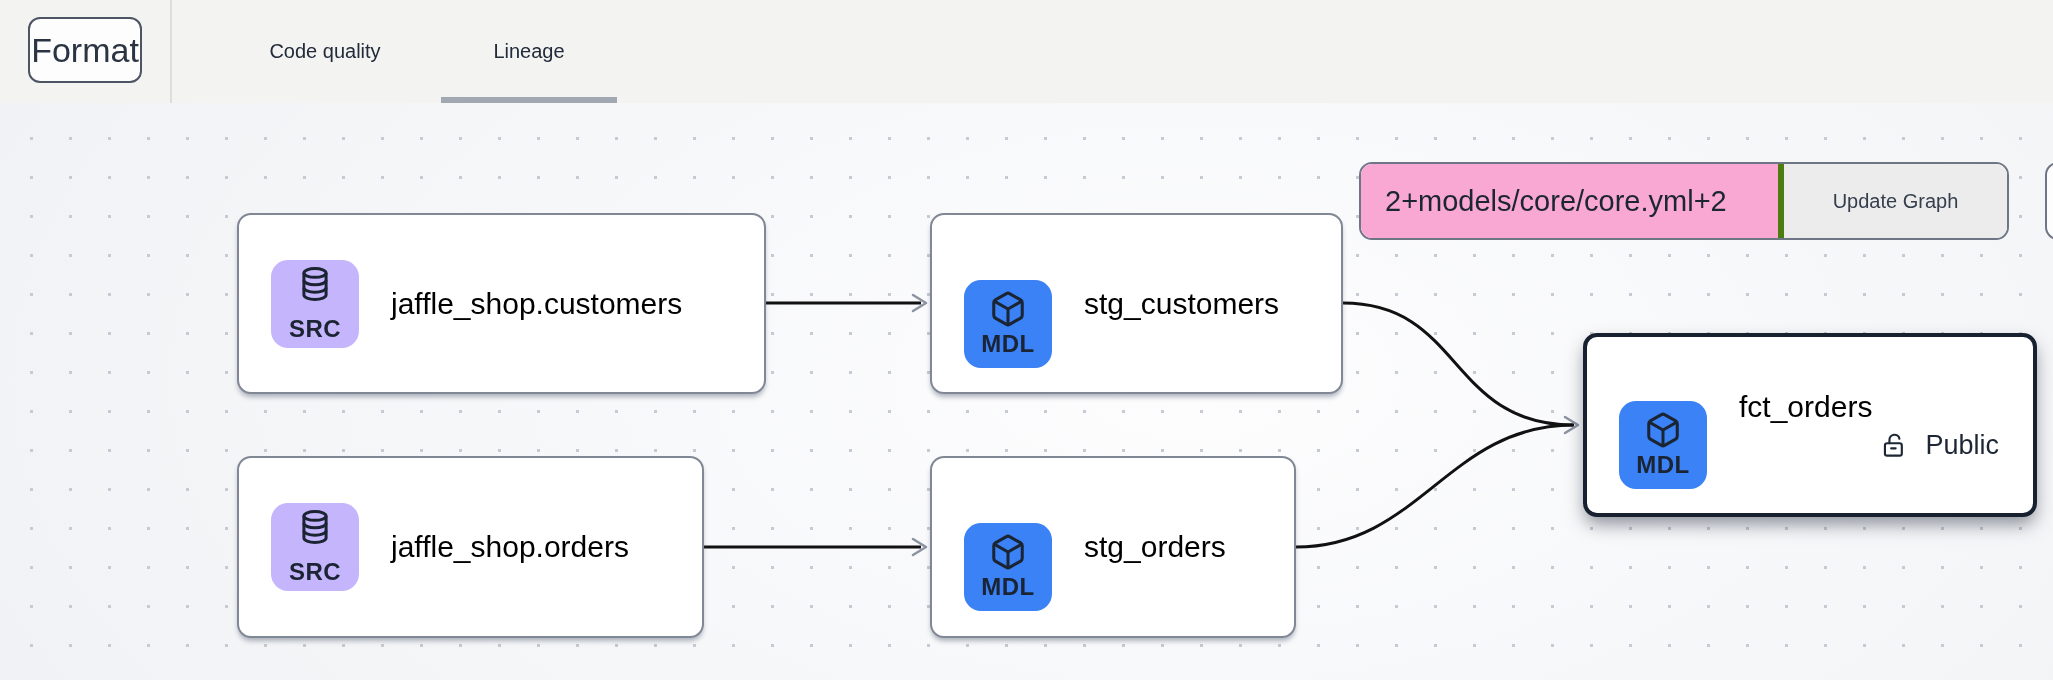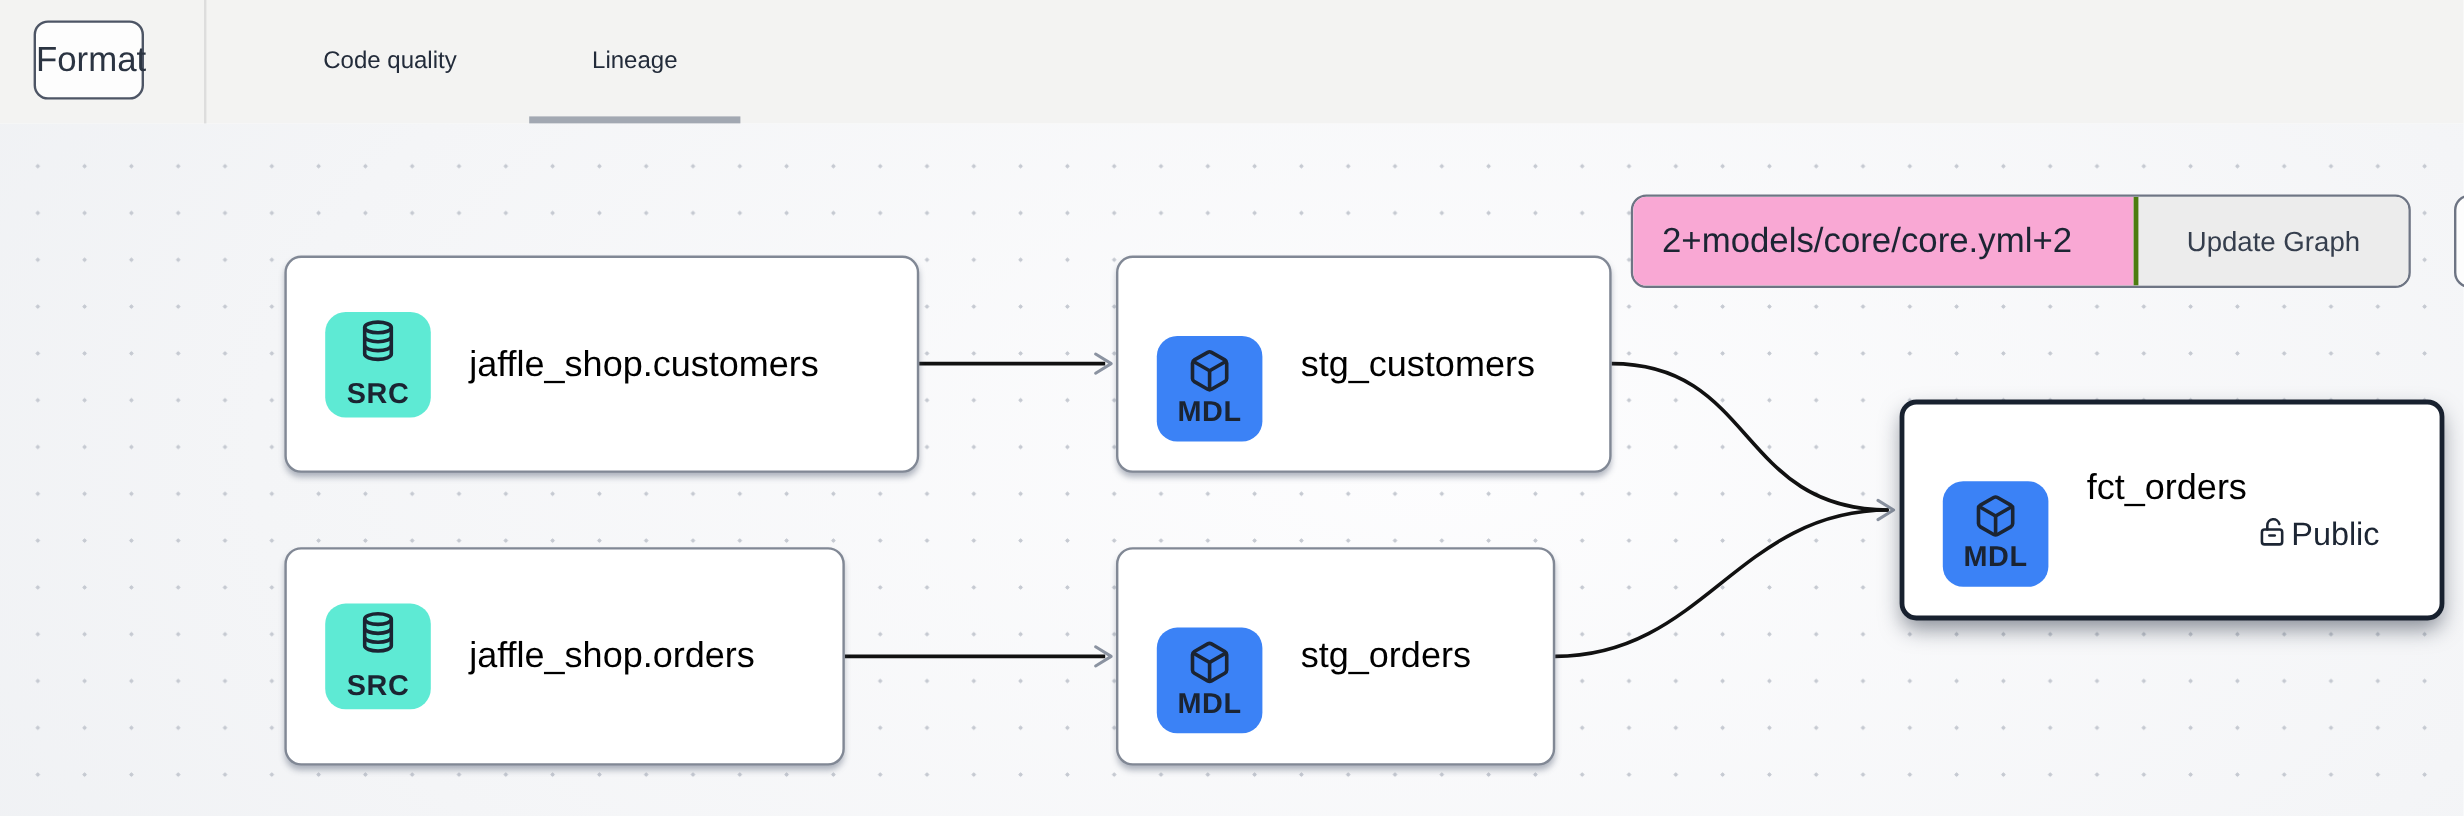--- a/index.html
+++ b/index.html
@@ -2,23 +2,23 @@
 <html><head>
 <meta charset="utf-8">
 <style>
   * { margin:0; padding:0; box-sizing:border-box; }
   html,body { width:2053px; height:680px; overflow:hidden;
               font-family:"Liberation Sans", sans-serif; color:#1d2634; }
 
   
   .topbar { position:absolute; left:0; top:0; width:2053px; height:103px;
             background:#f3f3f2; }
-  .format-btn { position:absolute; left:28px; top:17px; width:92px; height:66px;
+  .format-btn { position:absolute; left:28px; top:17px; width:114px; height:66px;
                 background:#fdfdfd; border:2.5px solid #4d5565; border-radius:12px;
-                font-family:inherit; font-size:29px; color:#2b3442; cursor:pointer; }
+                font-family:inherit; font-size:34px; color:#2b3442; cursor:pointer; }
   .topbar-divider { position:absolute; left:170px; top:0; width:2px; height:103px;
                     background:#dddddd; }
   .tab { position:absolute; top:0; height:103px; display:flex; align-items:center;
          justify-content:center; font-size:20px; color:#222b3a; cursor:pointer; }
   .tab-codequality { left:210px; width:230px; }
   .tab-lineage     { left:441px; width:176px;text-align:right; }
   .tab-underline { position:absolute; left:441px; top:97px; width:176px; height:6px;
                    background:#a2a8b2; }
 
   
@@ -33,39 +33,39 @@
   
   .node { position:absolute; background:#ffffff; border:2px solid #818895;
           border-radius:14px; display:flex; align-items:center;
           padding-left:32px; gap:32px; cursor:pointer;
           box-shadow:0 4px 5px -1px rgba(80,92,112,0.45); }
   .node--selected { border:4.5px solid #18212f;
                     box-shadow:0 9px 18px -2px rgba(28,38,56,0.5); }
   .badge { width:88px; height:88px; border-radius:17px; flex:0 0 auto;
            display:flex; flex-direction:column; align-items:center;
            justify-content:center; gap:2px; color:#1b2432; }
-  .badge--src { background:#5eead4;gap:12px; }
+  .badge--src { background:#c4b5fd;gap:12px; }
   .badge--mdl { background:#3b82f6;margin-top:40px; }
   .badge svg { width:38px; height:38px; }
   .badge-label { font-size:24px; font-weight:600; letter-spacing:.5px; }
   .node-label { font-size:30px; color:#000000; white-space:nowrap; }
   .node-texts { display:flex; flex-direction:row; gap:9px; }
-  .node-meta { display:flex; gap:1px; font-size:27px; color:#1d2634;margin-top:40px; }
+  .node-meta { display:flex; align-items:center; gap:17px; font-size:27px; color:#1d2634;margin-top:40px; }
   .node-meta svg { width:27px; height:27px; }
 
   
   .control-group { position:absolute; left:1359px; top:59px; height:78px;
                    display:flex; border:2px solid #6e7584; border-radius:13px;
                    overflow:hidden; background:#fff; }
   .selector-input { width:417px; height:100%; border:none; outline:none;
                     background:#f9a8d4; font-family:inherit; font-size:29px;
                     color:#1c2533; padding:0 24px; }
   .update-btn { width:229px; height:100%; border:none;
-                border-left:4px solid #4d7c0f; background:#ececec;
-                font-family:inherit; font-size:23px; color:#353e4d; cursor:pointer; }
+                border-left:6px solid #4d7c0f; background:#ececec;
+                font-family:inherit; font-size:20px; color:#353e4d; cursor:pointer; }
   .partial-btn { position:absolute; left:2045px; top:59px; width:60px; height:78px;
                  background:#fdfdfd; border:2px solid #6e7584;
                  border-radius:13px 0 0 13px; }
 </style>
 </head>
 <body>
 
 <div class="topbar">
   <button class="format-btn">Format</button>
   <div class="topbar-divider"></div>

